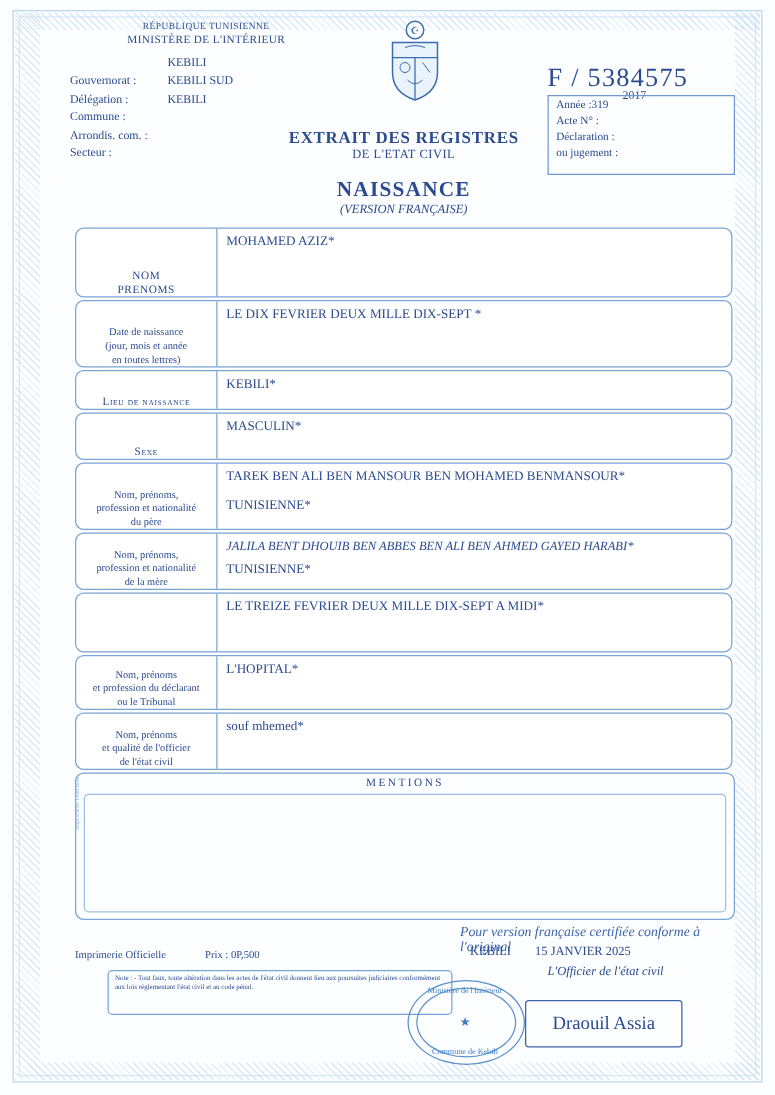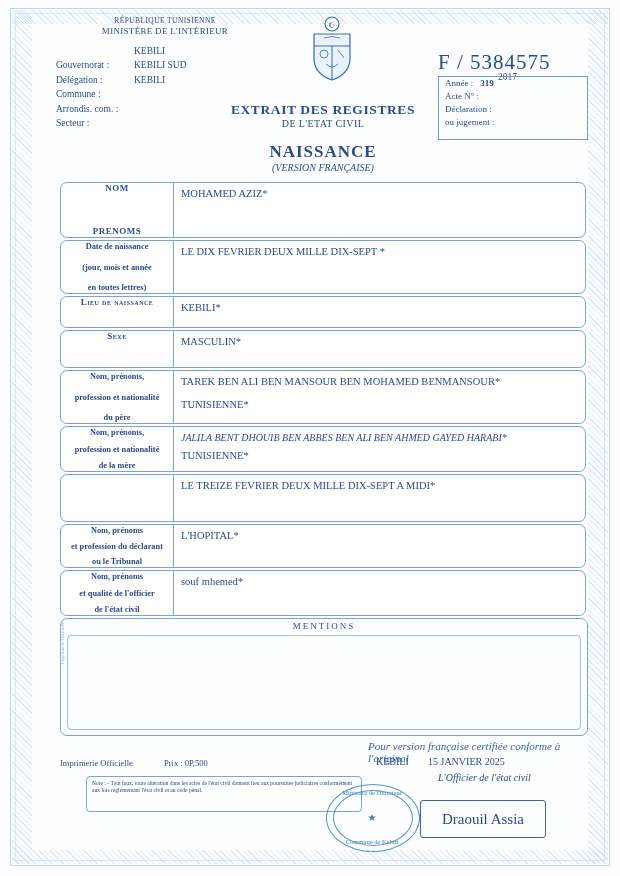--- a/index.html
+++ b/index.html
@@ -91,21 +91,21 @@
     font-size: 9.5px; color: #2b4b8f;
   }
   .right-box {
     position: absolute; left: 400px; top: 62px;
     width: 148px; height: 62px;
     border: 1px solid #6f9ad1;
   }
   .right-box .rb-row {
     font-size: 9px; color: #2b4b8f; padding-left: 6px; line-height: 13px;
   }
-  .rb-row .val { margin-left: 7px; font-weight: bold; }
+  .rb-row .val { margin-left: 0; }
 
   .title-main {
     position: absolute; left: 160px; top: 88px; width: 250px;
     text-align: center;
     font-size: 13.5px; font-weight: bold; letter-spacing: .6px;
   }
   .title-sub {
     position: absolute; left: 160px; top: 104px; width: 250px;
     text-align: center; font-size: 10px; letter-spacing: .4px;
   }
@@ -128,24 +128,23 @@
     border: 1px solid #7aa4d6;
     border-radius: 7px;
     margin-bottom: 2px;
     box-sizing: border-box;
     background: #ffffff;
   }
   .tlabel {
     position: absolute;
     left: 0; top: 0; width: 112px; height: 100%;
     display: flex; flex-direction: column;
-    align-items: center; justify-content: space-between;
+    align-items: center; justify-content: flex-end;
     font-size: 8.3px; line-height: 11px; text-align: center;
     color: #2b4b8f;
-    font-weight: bold;
   }
   .tlabel.caps { font-variant: small-caps; font-size: 9px; letter-spacing: .5px; }
   .vdiv {
     position: absolute; left: 112px; top: 0; bottom: 0;
     width: 1px; background: #7aa4d6;
   }
   .tvals {
     margin-left: 120px; padding: 3px 4px 3px 0;
     min-height: 100%;
   }

